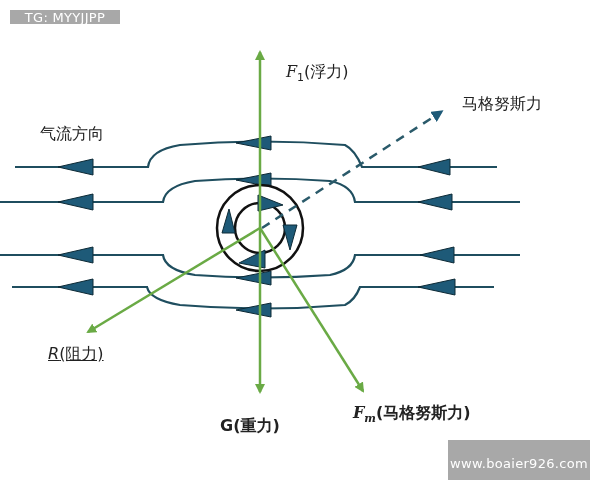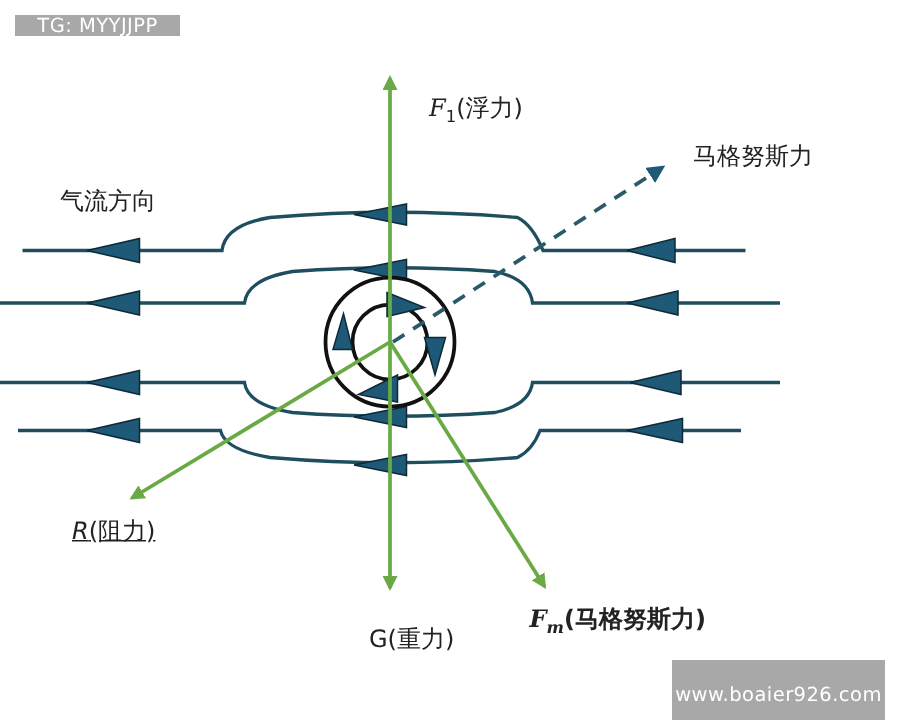--- a/index.html
+++ b/index.html
@@ -84,21 +84,21 @@
 </div>
 
 <div class="label" style="left:272px; top:62px;margin-left:14px;">
   <span class="ital">F</span><span class="sub">1</span><span>(浮力)</span>
 </div>
 
 <div class="label" style="left:48px; top:344px;text-decoration:underline;">
   <span class="ital" style="font-family:'DejaVu Sans',sans-serif;">R</span><span>(阻力)</span>
 </div>
 
-<div class="label" style="left:246px; top:416px;">
+<div class="label" style="left:220px; top:416px;font-weight:bold;">
   <span>G</span><span>(重力)</span>
 </div>
 
 <div class="label" style="left:353px; top:403px;font-weight:bold;">
   <span class="ital">F</span><span class="sub ital">m</span><span>(马格努斯力)</span>
 </div>
 
 <div id="wm-top" class="watermark">
   <span>TG: MYYJJPP</span>
 </div>

